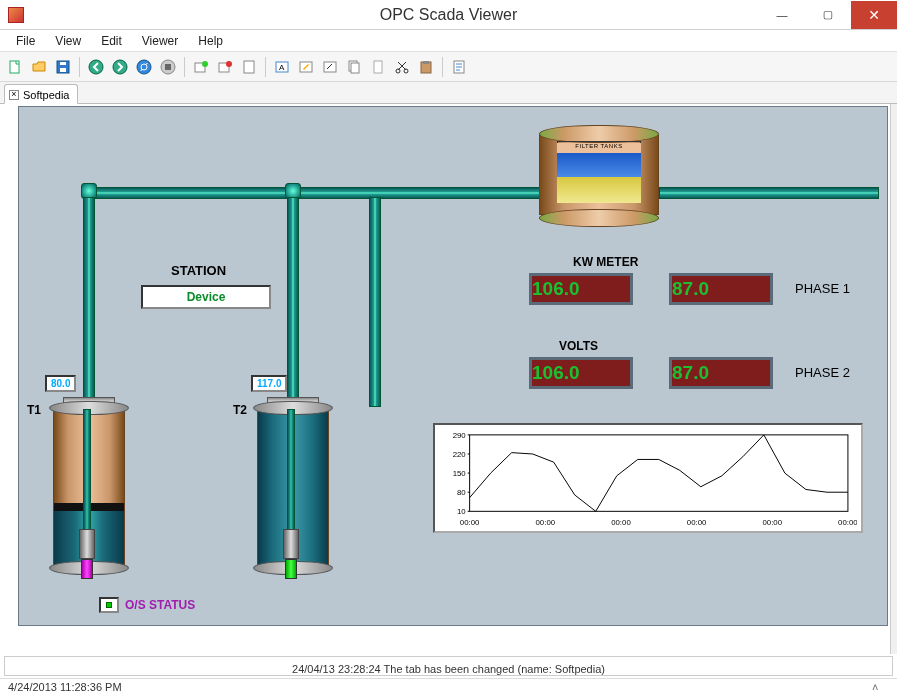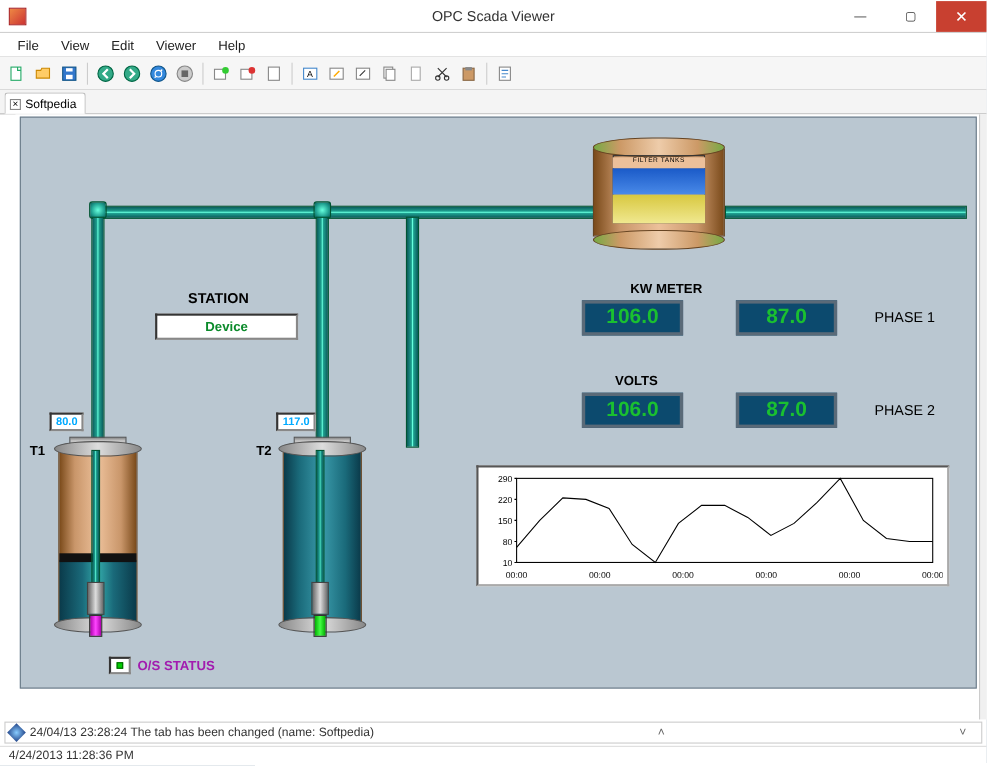--- a/index.html
+++ b/index.html
@@ -1,20 +1,20 @@
 <!DOCTYPE html>
 <html><head>
 <meta charset="utf-8">
 <style>
 * { box-sizing: border-box; margin: 0; padding: 0; }
 body { font-family: "Segoe UI", Tahoma, sans-serif; font-size: 12px; background: #fff; width: 897px; height: 696px; overflow: hidden; }
 
 .titlebar { height: 30px; background: #fff; border-bottom: 1px solid #d0d0d0; display: flex; align-items: center; position: relative; }
 .titlebar .app-icon { width: 16px; height: 16px; margin-left: 8px; background: linear-gradient(135deg,#e84,#c33); border: 1px solid #a22; }
-.titlebar .title { position: absolute; left: 50%; transform: translateX(-50%); color: #333; font-size: 13px; }
+.titlebar .title { position: absolute; left: 50%; transform: translateX(-50%); color: #333; font-size: 16px; }
 .titlebar .win-controls { margin-left: auto; display: flex; }
 .titlebar .win-btn { width: 46px; height: 28px; display: flex; align-items: center; justify-content: center; font-size: 11px; color: #333; }
 .titlebar .win-btn.close { background: #c84030; color: #fff; font-size: 14px; }
 
 .menubar { height: 22px; background: #fff; display: flex; align-items: center; padding: 0 6px; border-bottom: 1px solid #e0e0e0; }
 .menubar .menu-item { padding: 2px 10px; font-size: 12px; color: #222; }
 
 .toolbar { height: 30px; background: #f6f6f6; border-bottom: 1px solid #d8d8d8; display: flex; align-items: center; padding: 0 4px; gap: 2px; }
 .toolbar .tsep { width: 1px; height: 20px; background: #ccc; margin: 0 3px; }
 .toolbar .tbtn { width: 22px; height: 22px; display: flex; align-items: center; justify-content: center; border: 1px solid transparent; }
@@ -53,32 +53,32 @@
 .tank-bot { position: absolute; left: -4px; top: 152px; width: 80px; height: 14px; background: linear-gradient(90deg,#888,#ddd 50%,#888); border: 1px solid #555; border-radius: 40px/8px; }
 .tank-liquid { position: absolute; left: 1px; width: 70px; background: linear-gradient(90deg,#0a3a4a,#1a6a7a 30%,#3aa 50%,#1a6a7a 70%,#0a3a4a); }
 .tank-liquid-top { position: absolute; left: 1px; width: 70px; height: 8px; background: #111; }
 .pump { position: absolute; width: 16px; height: 50px; }
 .pump-body { width: 16px; height: 30px; background: linear-gradient(90deg,#666,#ddd 50%,#666); border: 1px solid #444; }
 .pump-tip { width: 12px; height: 20px; margin: 0 auto; border: 1px solid #333; }
 .pump-tip.magenta { background: linear-gradient(90deg,#a0a,#f4f 50%,#a0a); }
 .pump-tip.green { background: linear-gradient(90deg,#0a0,#4f4 50%,#0a0); }
 
 .meter-section-label { position: absolute; font-size: 12px; font-weight: bold; color: #000; }
-.lcd { position: absolute; width: 92px; height: 32px; border: 3px solid #5a6a78; background: #0c4a6e; display: flex; align-items: center; justify-content: center; }
+.lcd { position: absolute; width: 104px; height: 32px; border: 3px solid #5a6a78; background: #7f1d1d; display: flex; align-items: center; }
 .lcd-inner { font-family: "Arial", sans-serif; font-weight: bold; font-size: 19px; color: #1ac030; }
 .phase-label { position: absolute; font-size: 13px; color: #000; }
 
 .chart-box { position: absolute; width: 430px; height: 110px; background: #fff; border: 2px inset #aaa; padding: 4px; }
 .chart-box svg { width: 100%; height: 100%; }
 
 .os-status { position: absolute; display: flex; align-items: center; gap: 6px; font-size: 12px; font-weight: bold; color: #a21caf; }
 .os-box { width: 20px; height: 16px; background: #fff; border: 2px inset #888; display: flex; align-items: center; justify-content: center; }
 .os-dot { width: 6px; height: 6px; background: #0c0; border: 1px solid #060; }
 
-.statusbar1 { height: 20px; border: 1px solid #ccc; margin: 2px 4px; display: flex; align-items: center; padding: 0 4px; gap: 6px; font-size: 11px; color: #333; position: relative; }
+.statusbar1 { height: 20px; border: 1px solid #ccc; margin: 2px 4px; display: flex; align-items: center; padding: 0 4px; gap: 6px; font-size: 11px; color: #333; position: relative; flex-direction: column; }
 .statusbar1 .sb-icon { width: 12px; height: 12px; background: radial-gradient(#8cf,#248); transform: rotate(45deg); }
 .statusbar1 .sb-scroll { margin-left: auto; width: 16px; color: #666; }
 .statusbar2 { height: 20px; border-top: 1px solid #ddd; padding: 2px 8px; font-size: 11px; color: #333; }
 </style>
 </head>
 <body>
 
 <div class="titlebar">
   <div class="app-icon"></div>
   <div class="title">OPC Scada Viewer</div>

